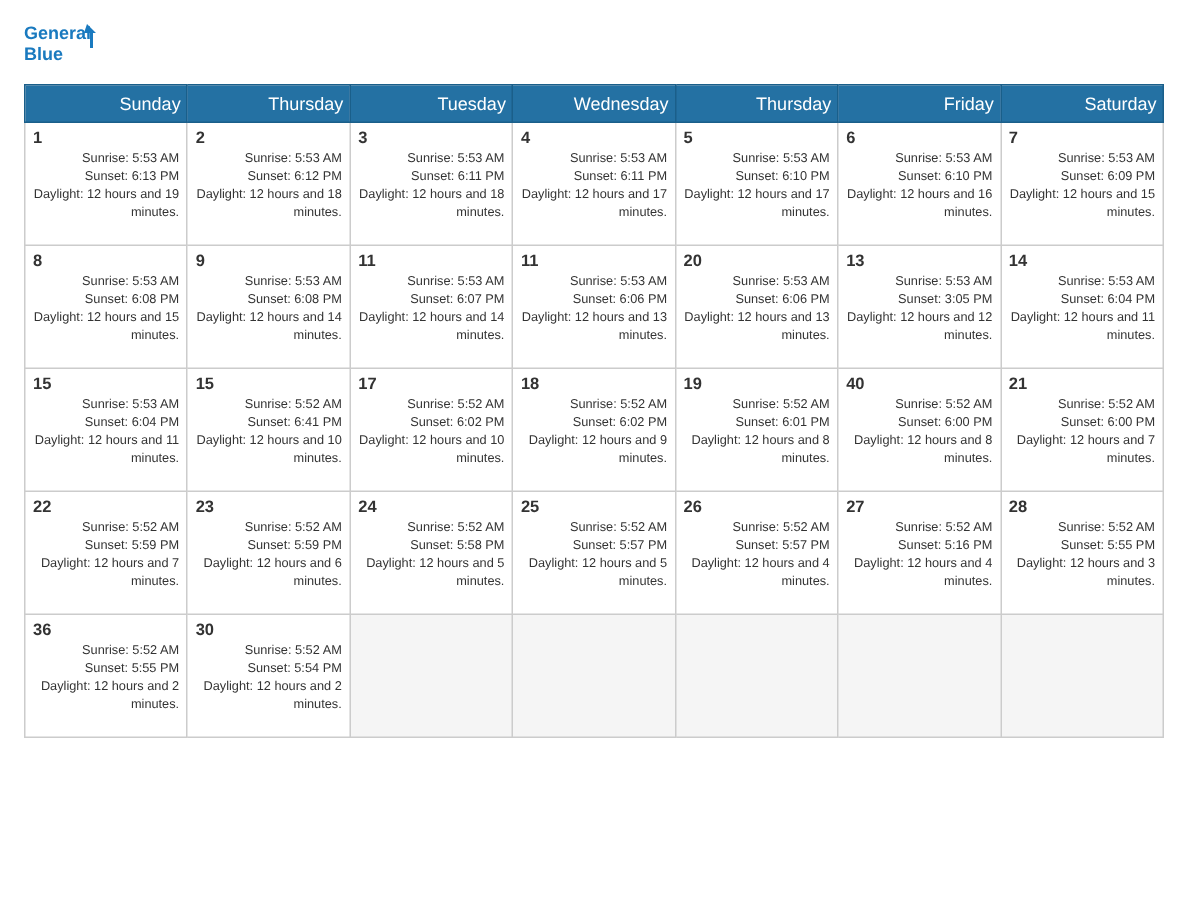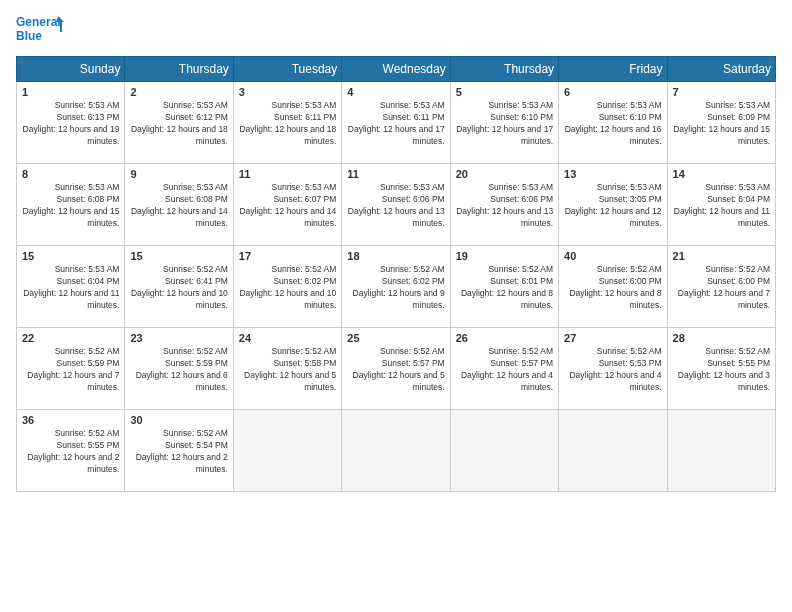--- a/index.html
+++ b/index.html
@@ -327,21 +327,21 @@
         <div class="day-info">
           <span>Sunrise: 5:52 AM</span><br>
           <span>Sunset: 5:57 PM</span><br>
           <span>Daylight: 12 hours and 4 minutes.</span>
         </div>
       </td>
           <td>
         <span class="day-num">27</span>
         <div class="day-info">
           <span>Sunrise: 5:52 AM</span><br>
-          <span>Sunset: 5:53 PM</span><br>
+          <span>Sunset: 5:16 PM</span><br>
           <span>Daylight: 12 hours and 4 minutes.</span>
         </div>
       </td>
           <td>
         <span class="day-num">28</span>
         <div class="day-info">
           <span>Sunrise: 5:52 AM</span><br>
           <span>Sunset: 5:55 PM</span><br>
           <span>Daylight: 12 hours and 3 minutes.</span>
         </div>

